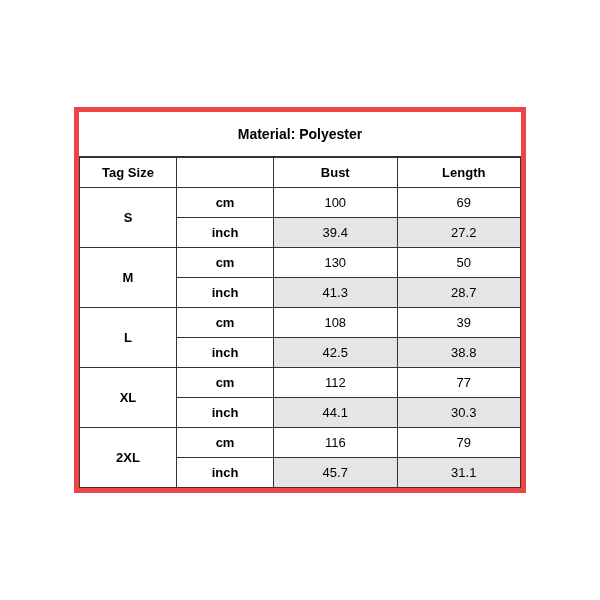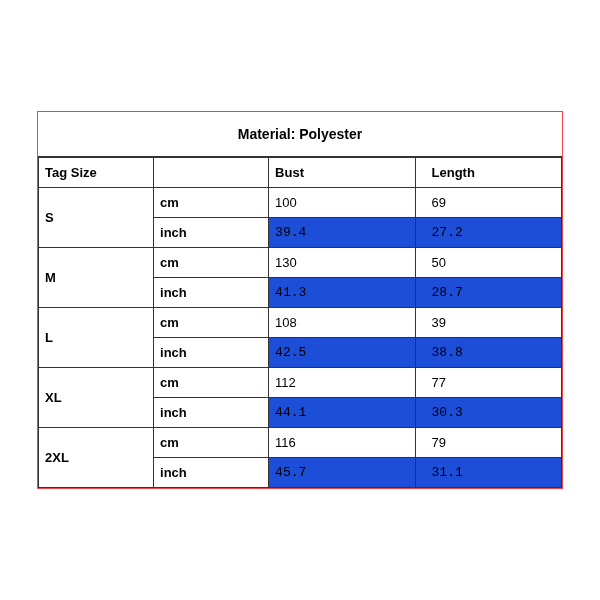--- a/index.html
+++ b/index.html
@@ -13,41 +13,41 @@
       font-family: Arial, sans-serif;
       font-size: 13px;
       display: flex;
       justify-content: center;
       align-items: center;
       width: 600px;
       height: 600px;
     }
 
     .outer-container {
-      border: 1px solid #ef4444;
-      width: 526px;
+      border: 5px solid #ef4444;
+      width: 452px;
       background: #fff;
     }
 
     .title-row {
       padding: 14px 10px;
       text-align: center;
       font-weight: bold;
       font-size: 14px;
       border-bottom: 1px solid #333;
     }
 
     table {
       width: 100%;
       border-collapse: collapse;
     }
 
     th, td {
       border: 1px solid #333;
-      text-align: left;
+      text-align: center;
       padding: 7px 6px;
       font-size: 13px;
     }
 
     thead th {
       font-weight: bold;
       background: #fff;
     }
 
     .tag-size-header {
@@ -71,22 +71,21 @@
       width: 28%;
       padding-left: 16px;
     }
 
     .unit-cell {
       font-weight: bold;
       margin-top: 19px;
     }
 
     .shaded {
-      background-color: #1d4ed8;
-      font-family: Liberation Mono, monospace;
+      background-color: #e5e5e5;
     }
 
     .tag-cell {
       font-weight: bold;
     }
   </style>
 </head>
 <body>
 
 <div class="outer-container">

